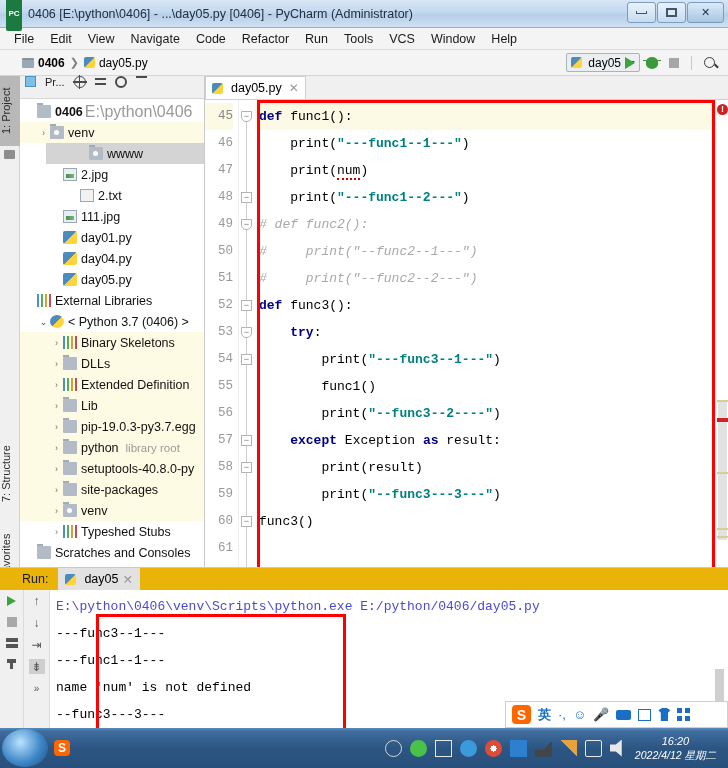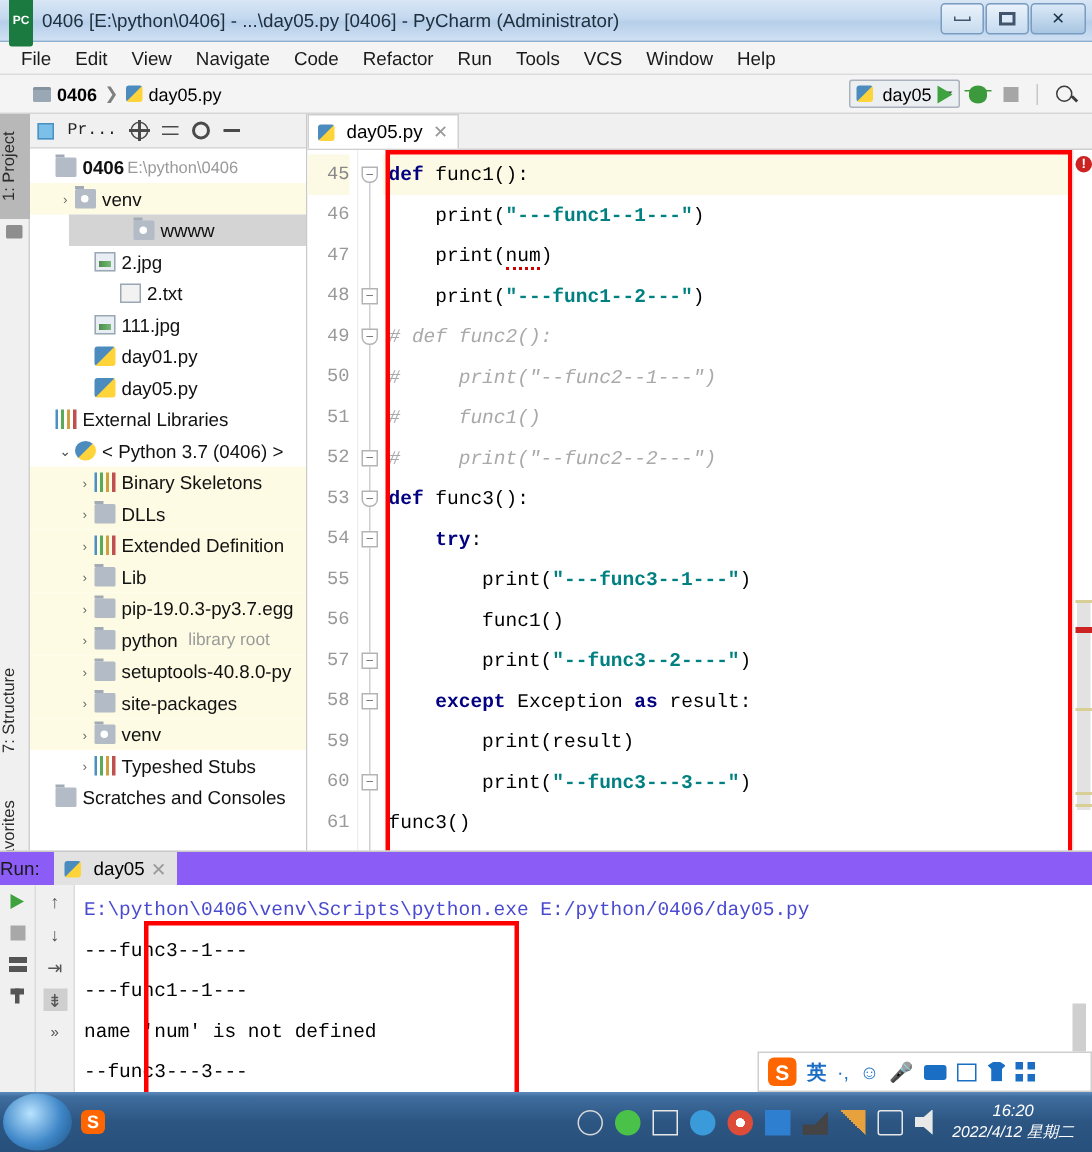--- a/index.html
+++ b/index.html
@@ -80,21 +80,21 @@
     position:absolute;left:0;width:20px;
     writing-mode:vertical-rl; transform:rotate(180deg);
     font-size:11px;color:#2b2b2b;text-align:center;
     padding:4px 0;white-space:nowrap;
   }
   .vtab.active{background:#b8b8b8;}
   .vicon{position:absolute;left:4px;width:12px;height:11px;}
   
   #project{width:185px;background:#fff;border-right:1px solid #c9c9c9;display:flex;flex-direction:column;}
   #projtools{height:23px;background:#f0f0f0;border-bottom:1px solid #d8d8d8;
-    display:flex;align-items:center;padding-left:5px;gap:9px;font-family:Liberation Mono, monospace;}
+    display:flex;padding-left:5px;gap:9px;}
   .pt-sq{width:11px;height:11px;background:#7cc0ea;border:1px solid #4a90c0;}
   .pt-txt{font-size:11px;color:#222;}
   .pt-target{width:12px;height:12px;border:1.5px solid #4a4a4a;border-radius:50%;position:relative;}
   .pt-target:before,.pt-target:after{content:"";position:absolute;background:#4a4a4a;}
   .pt-target:before{left:-2px;right:-2px;top:4.2px;height:1.4px;}
   .pt-target:after{top:-2px;bottom:-2px;left:4.2px;width:1.4px;}
   .pt-collapse{width:11px;height:11px;position:relative;}
   .pt-collapse:before,.pt-collapse:after{content:"";position:absolute;left:0;right:0;height:1.5px;background:#4a4a4a;}
   .pt-collapse:before{top:2px;} .pt-collapse:after{top:7px;}
   .pt-gear{width:12px;height:12px;border:2px solid #4a4a4a;border-radius:50%;}
@@ -114,21 +114,21 @@
   .ico.img:after{content:"";position:absolute;left:2px;bottom:2px;width:8px;height:4px;
      background:linear-gradient(90deg,#4a8f4a,#7ab77a);}
   .ico.txt{background:#f2f2f2;border:1px solid #9aa7b4;}
   .ico.txt:after{content:"";position:absolute;}
   .ico.bars{background:linear-gradient(90deg,#4a90c0 0 2px,transparent 2px 4px,#5aaa5a 4px 6px,
      transparent 6px 8px,#d0a040 8px 10px,transparent 10px 12px,#c05050 12px 14px);}
   .ico.pyfile{position:relative;background:linear-gradient(135deg,#4b8bbe 0 48%,#ffd43b 52% 100%);border-radius:2px;}
   .ico.pybig{background:linear-gradient(135deg,#4b8bbe 0 48%,#ffd43b 52% 100%);border-radius:50%;}
   .nm{color:#111;}
   .nm.bold{font-weight:bold;}
-  .path{color:#9a9a9a;margin-left:2px;font-size:11px;}
+  .path{color:#9a9a9a;margin-left:2px;font-size:16px;}
   .hint{color:#9a9a9a;margin-left:7px;font-size:11.5px;}
   
   #editorwrap{flex:1;display:flex;flex-direction:column;background:#fff;min-width:0;}
   #tabs{height:24px;background:#f0f0f0;border-bottom:1px solid #cfcfcf;display:flex;align-items:flex-end;}
   .etab{height:23px;background:#fff;border:1px solid #cfcfcf;border-bottom:none;
     display:flex;align-items:center;padding:0 6px;font-size:12.5px;gap:4px;}
   .etab .x{color:#9a9a9a;font-size:12px;margin-left:3px;}
   #codearea{flex:1;display:flex;position:relative;overflow:hidden;}
   #gutter{width:34px;background:#fff;border-right:1px solid #eee;text-align:right;
     padding-right:5px;padding-top:3px;color:#999;
@@ -154,21 +154,21 @@
   #rightgut{width:13px;background:#fff;border-left:1px solid #eee;position:relative;}
   .errdot{position:absolute;top:4px;left:1px;width:11px;height:11px;border-radius:50%;
     background:#cc2222;color:#fff;font-size:9px;font-weight:bold;text-align:center;line-height:11px;}
   .sbthumb{position:absolute;left:2px;width:9px;background:#e2e2e2;}
   .mark{position:absolute;left:1px;width:11px;height:2px;}
   #breadcrumb2{height:18px;background:#fff;border-top:1px solid #eee;
     font-size:11.5px;color:#777;padding-left:42px;line-height:18px;}
   
   #runpanel{position:absolute;left:0;right:0;bottom:58px;height:143px;background:#f0f0f0;
     border-top:1px solid #c9c9c9;display:flex;flex-direction:column;}
-  #runhead{height:22px;display:flex;align-items:center;background:#8b5cf6;text-align:center;}
+  #runhead{height:22px;display:flex;align-items:center;padding-left:22px;background:#eab308;text-align:center;}
   #runhead .rl{font-size:12.5px;color:#1a1a1a;margin-right:10px;}
   .runtab{height:22px;background:#e2e2e2;display:flex;align-items:center;gap:4px;
     padding:0 7px;font-size:12.5px;}
   #runbody{flex:1;display:flex;}
   #runicons{width:24px;background:#f0f0f0;display:flex;flex-direction:column;align-items:center;
     padding-top:3px;gap:6px;border-right:1px solid #dcdcdc;}
   #runicons2{width:26px;background:#f0f0f0;display:flex;flex-direction:column;align-items:center;
     padding-top:3px;gap:7px;border-right:1px solid #dcdcdc;}
   .ricon{width:16px;height:15px;display:flex;align-items:center;justify-content:center;font-size:12px;color:#555;}
   .ricon .tri{width:0;height:0;border-top:5px solid transparent;border-bottom:5px solid transparent;border-left:9px solid #3ea33e;}
@@ -324,20 +324,25 @@
           <span class="nm">111.jpg</span>
         </div>
         <div class="row" style="padding-left: 30px;">
           <span class="arrow"></span>
           <span class="ico pyfile"></span>
           <span class="nm">day01.py</span>
         </div>
         <div class="row" style="padding-left: 30px;">
           <span class="arrow"></span>
           <span class="ico pyfile"></span>
+          <span class="nm">day04.py</span>
+        </div>
+        <div class="row" style="padding-left: 30px;">
+          <span class="arrow"></span>
+          <span class="ico pyfile"></span>
           <span class="nm">day05.py</span>
         </div>
         <div class="row" style="padding-left: 4px;">
           <span class="arrow"></span>
           <span class="ico bars"></span>
           <span class="nm">External Libraries</span>
         </div>
         <div class="row" style="padding-left: 17px;">
           <span class="arrow open">⌄</span>
           <span class="ico pybig"></span>
@@ -468,21 +473,20 @@
           </div>
           <div class="fold"></div>
         </div>
       <div id="code">
           <div class="cl cur"><span class="kw">def</span> <span class="fn">func1</span><span class="plain">():</span></div>
           <div class="cl"><span class="plain">    print(</span><span class="str">"---func1--1---"</span><span class="plain">)</span></div>
           <div class="cl"><span class="plain">    print(</span><span class="err">num</span><span class="plain">)</span></div>
           <div class="cl"><span class="plain">    print(</span><span class="str">"---func1--2---"</span><span class="plain">)</span></div>
           <div class="cl"><span class="cmt"># def func2():</span></div>
           <div class="cl"><span class="cmt">#     print("--func2--1---")</span></div>
-          <div class="cl"><span class="cmt">#     func1()</span></div>
           <div class="cl"><span class="cmt">#     print("--func2--2---")</span></div>
           <div class="cl"><span class="kw">def</span> <span class="fn">func3</span><span class="plain">():</span></div>
           <div class="cl"><span class="plain">    </span><span class="kw">try</span><span class="plain">:</span></div>
           <div class="cl"><span class="plain">        print(</span><span class="str">"---func3--1---"</span><span class="plain">)</span></div>
           <div class="cl"><span class="plain">        func1()</span></div>
           <div class="cl"><span class="plain">        print(</span><span class="str">"--func3--2----"</span><span class="plain">)</span></div>
           <div class="cl"><span class="plain">    </span><span class="kw">except</span> <span class="fn">Exception</span> <span class="kw">as</span> <span class="plain">result:</span></div>
           <div class="cl"><span class="plain">        print(result)</span></div>
           <div class="cl"><span class="plain">        print(</span><span class="str">"--func3---3---"</span><span class="plain">)</span></div>
           <div class="cl"><span class="plain">func3()</span></div>

